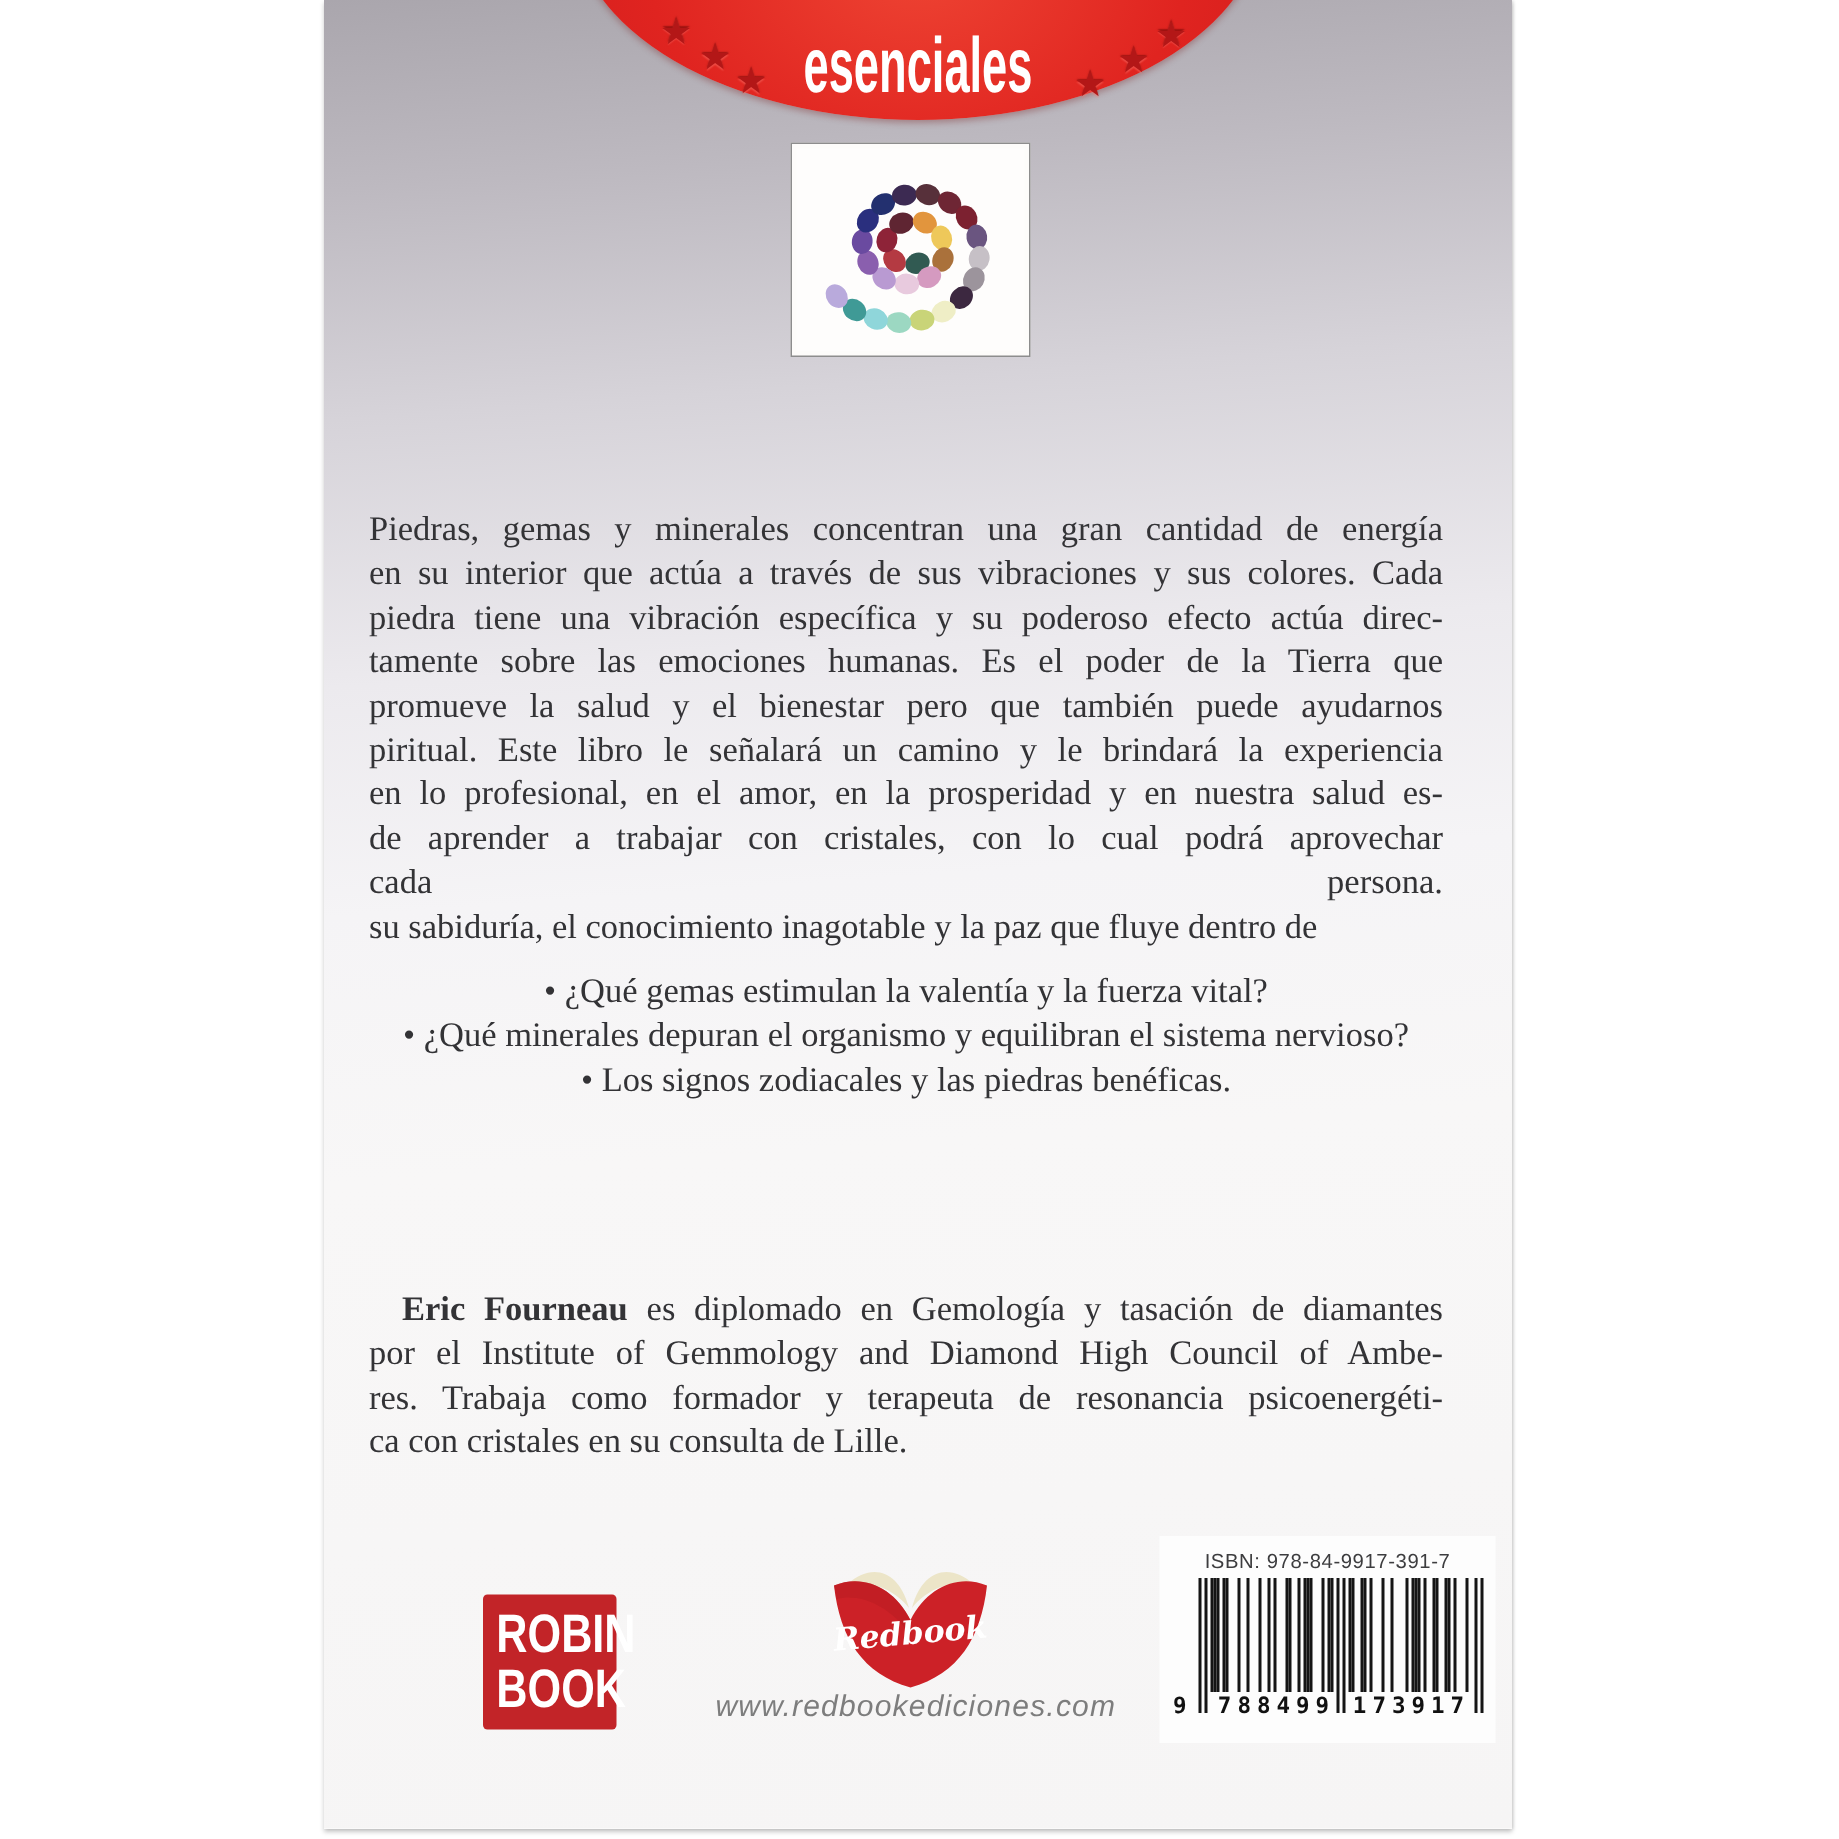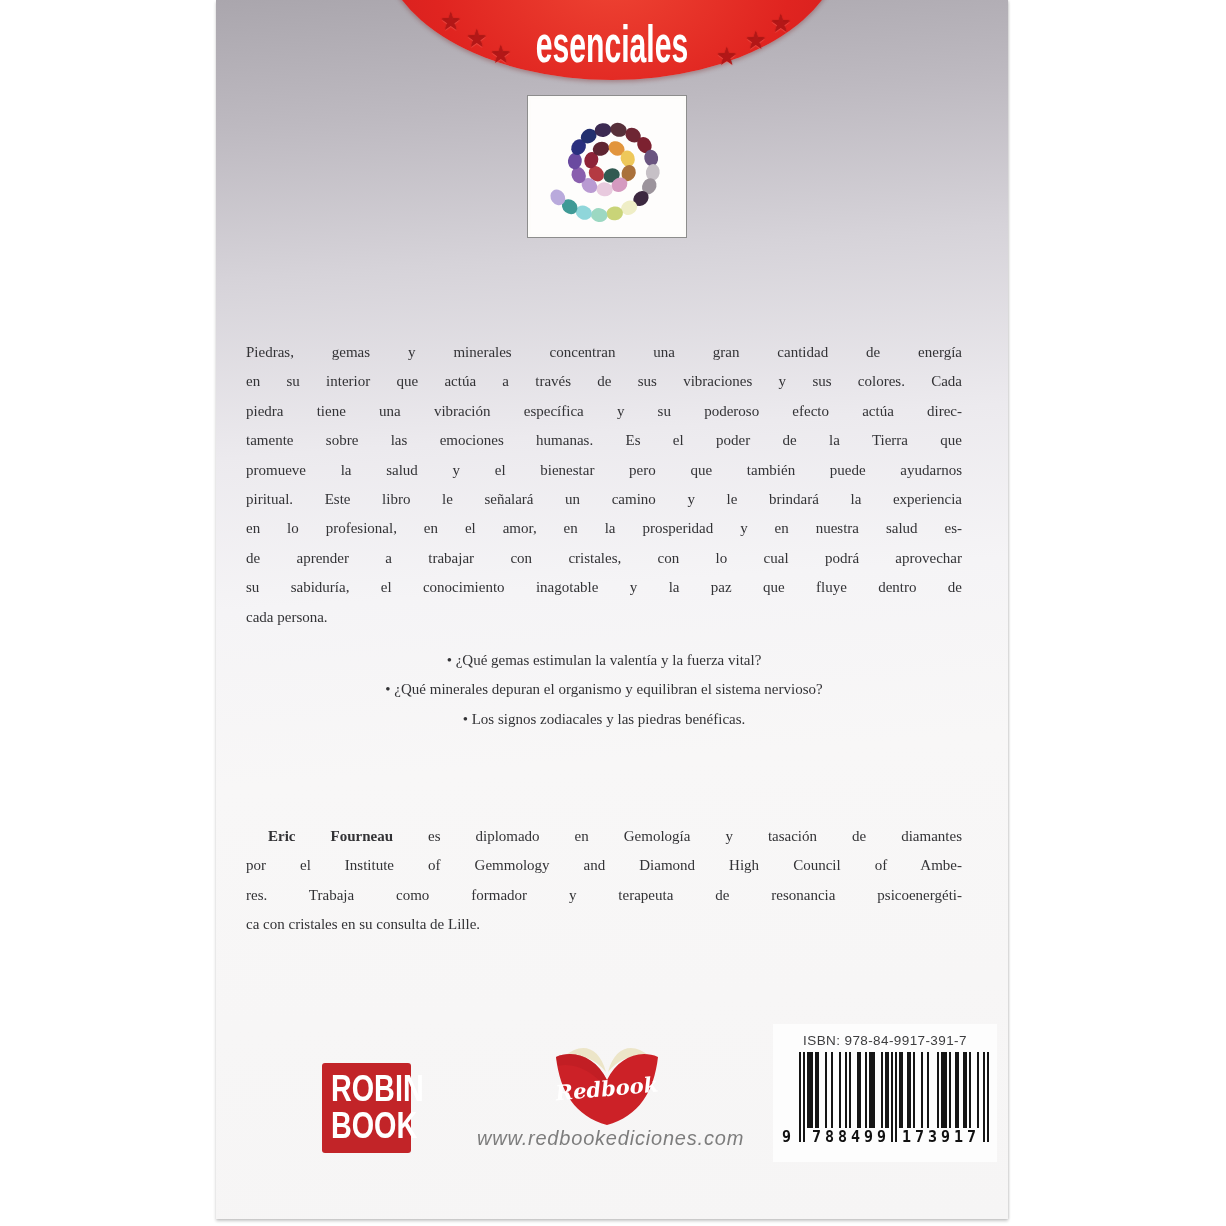--- a/index.html
+++ b/index.html
@@ -41,29 +41,29 @@
   }
 
   
   .stones-frame {
     position:absolute; left:311px; top:95px; width:160px; height:143px;
     background:#fdfcfa; border:1px solid #8d8d8d; padding:3px;
   }
   .stones-frame svg { width:100%; height:100%; display:block; background:#fefdfc; }
 
   
-  .textblock { position:absolute; left:30px; width:716px; font-size:15px;
+  .textblock { position:absolute; left:30px; width:716px; font-size:23px;
     line-height:29.4px; color:#333336; }
   .synopsis { top:338px; }
   .synopsis .line { text-align:justify; text-align-last:justify; }
   .synopsis .line:last-child { text-align-last:left; }
   .bullets { top:646px; }
   .bullets .bullet-line { text-align:center; }
   .bio { top:822px; }
-  .bio-first { text-align:justify; text-align-last:justify; text-indent:22px; }
+  .bio-first { text-align:justify; text-align-last:justify; text-indent:22px;margin-top:36px; }
   .bio-first .bold { font-weight:bold; }
   .bio-rest .line { text-align:justify; text-align-last:justify; }
   .bio-rest .line:last-child { text-align-last:left; }
 
   
   .robin-logo {
     position:absolute; left:106px; top:1063px; width:89px; height:90px;
     background:#c22428; border-radius:3px; color:#fff; text-align:left;
     font-family:"Liberation Sans", sans-serif; font-weight:bold; padding-top:7px;
   }
@@ -147,22 +147,22 @@
 
     <div class="textblock synopsis">
         <div class="line">Piedras, gemas y minerales concentran una gran cantidad de energía</div>
         <div class="line">en su interior que actúa a través de sus vibraciones y sus colores. Cada</div>
         <div class="line">piedra tiene una vibración específica y su poderoso efecto actúa direc-</div>
         <div class="line">tamente sobre las emociones humanas. Es el poder de la Tierra que</div>
         <div class="line">promueve la salud y el bienestar pero que también puede ayudarnos</div>
         <div class="line">piritual. Este libro le señalará un camino y le brindará la experiencia</div>
         <div class="line">en lo profesional, en el amor, en la prosperidad y en nuestra salud es-</div>
         <div class="line">de aprender a trabajar con cristales, con lo cual podrá aprovechar</div>
+        <div class="line">cada persona.</div>
         <div class="line">su sabiduría, el conocimiento inagotable y la paz que fluye dentro de</div>
-        <div class="line">cada persona.</div>
       </div>
 
     <div class="textblock bullets">
         <div class="bullet-line">• ¿Qué gemas estimulan la valentía y la fuerza vital?</div>
         <div class="bullet-line">• ¿Qué minerales depuran el organismo y equilibran el sistema nervioso?</div>
         <div class="bullet-line">• Los signos zodiacales y las piedras benéficas.</div>
       </div>
 
     <div class="textblock bio">
       <div class="bio-first">

